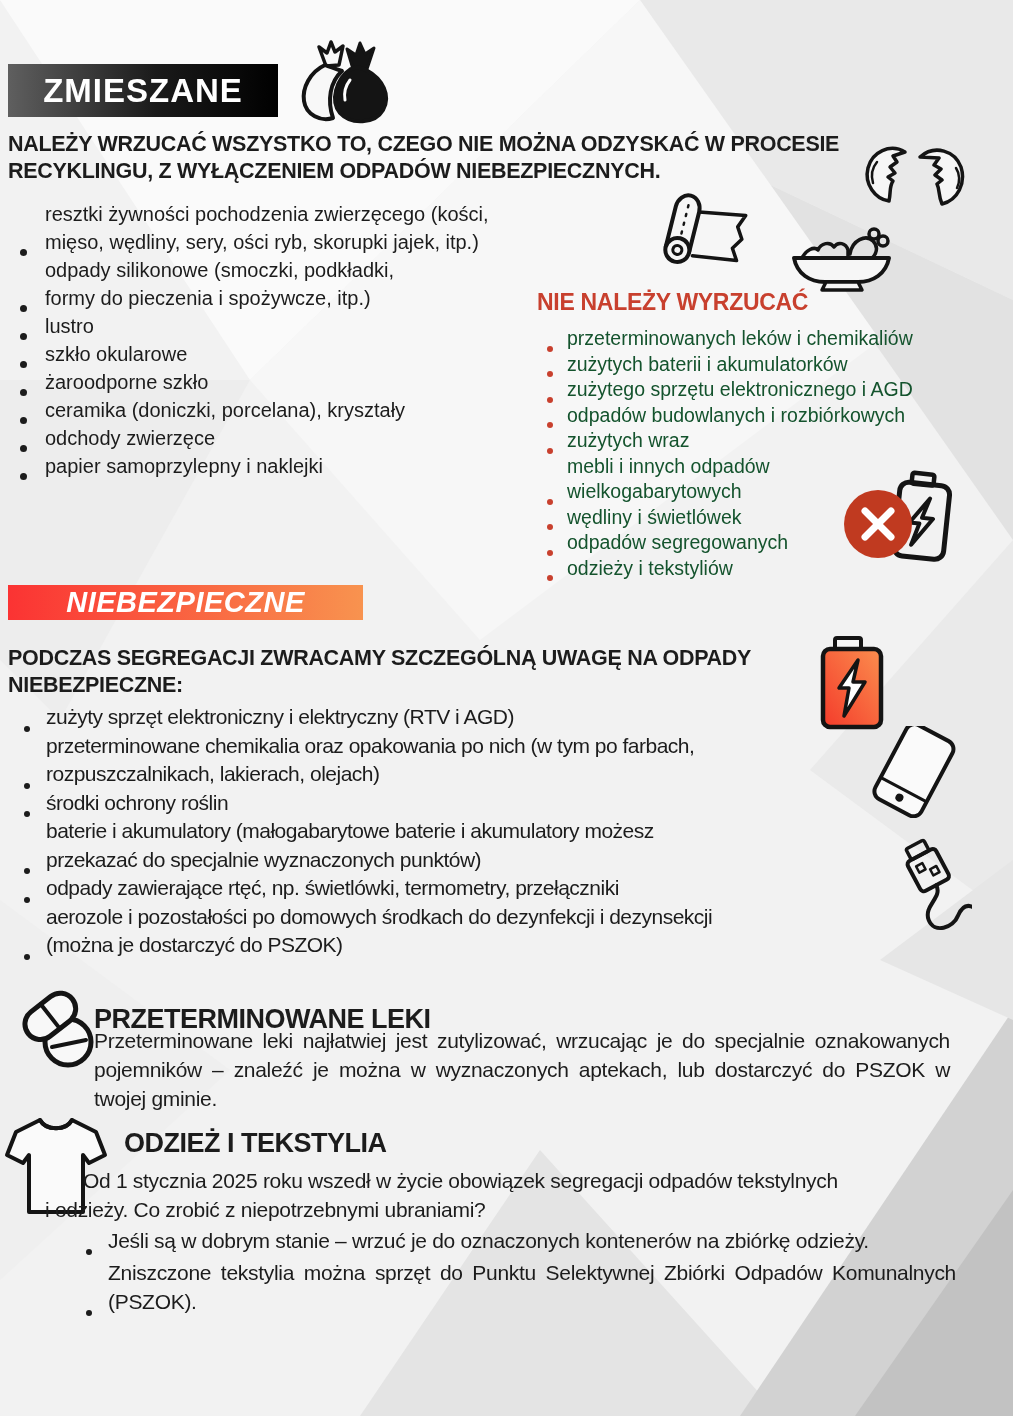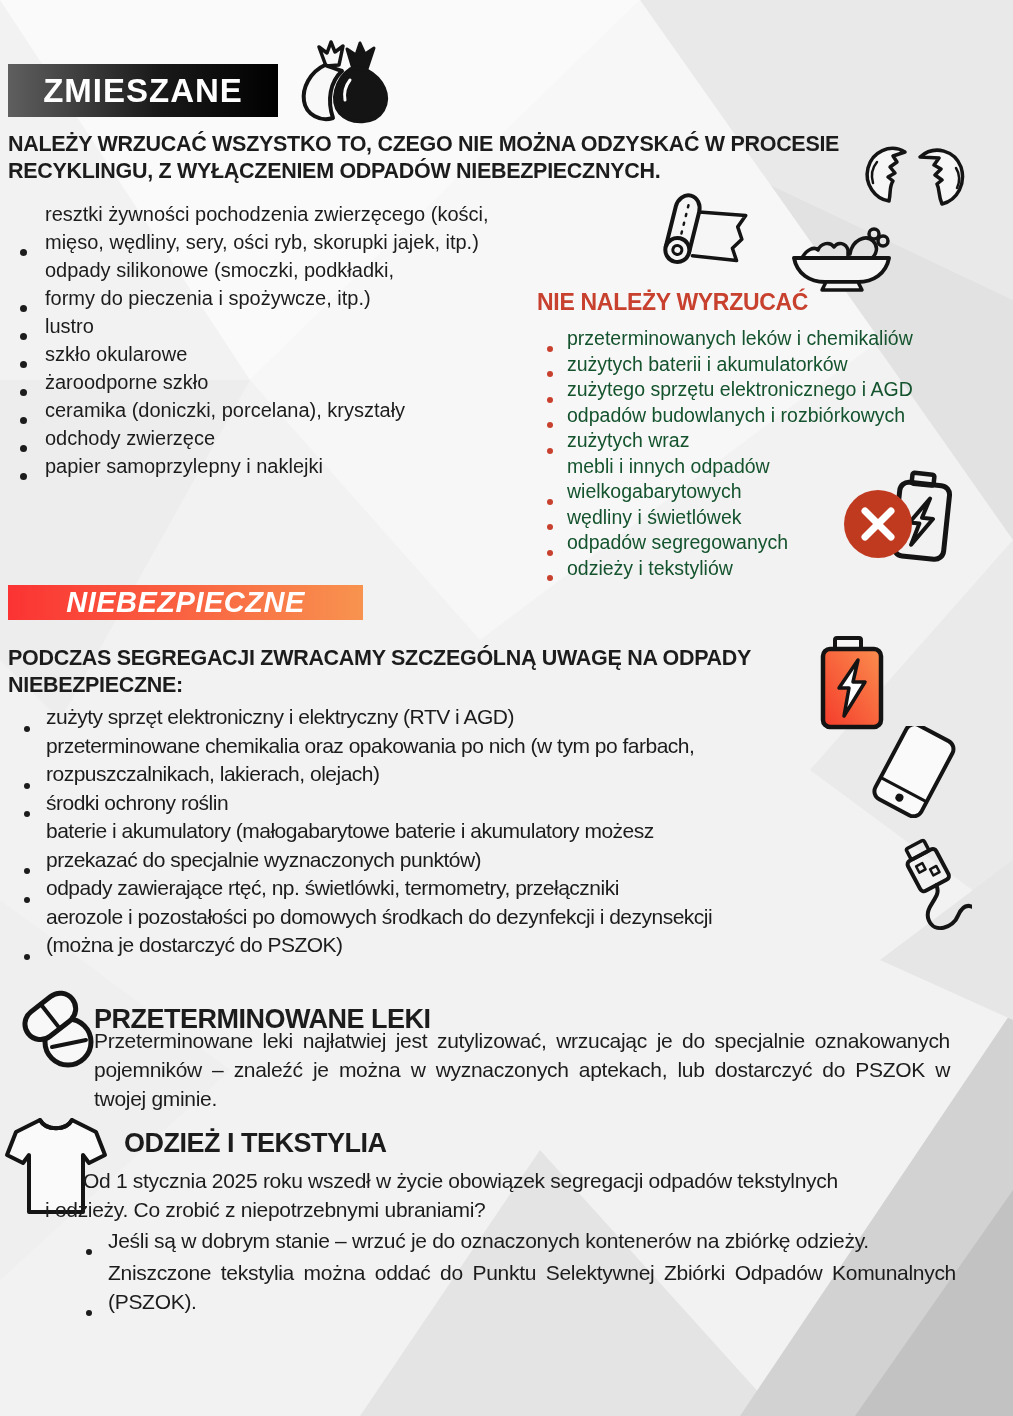--- a/index.html
+++ b/index.html
@@ -339,17 +339,17 @@
   <div class="layer para para-tex">Od 1 stycznia 2025 roku wszedł w życie obowiązek segregacji odpadów tekstylnych
 i odzieży. Co zrobić z niepotrzebnymi ubraniami?</div>
 
   <div class="layer list list-tex">
     <div class="li">
         <span class="dot"></span>
         <span class="txt">Jeśli są w dobrym stanie – wrzuć je do oznaczonych kontenerów na zbiórkę odzieży.</span>
       </div>
     <div class="li">
         <span class="dot"></span>
-        <span class="txt just">Zniszczone tekstylia można oddać do Punktu Selektywnej Zbiórki Odpadów Komunalnych (PSZOK).</span>
+        <span class="txt just">Zniszczone tekstylia można sprzęt do Punktu Selektywnej Zbiórki Odpadów Komunalnych (PSZOK).</span>
       </div>
   </div>
 
 </div>
 
 </body></html>

